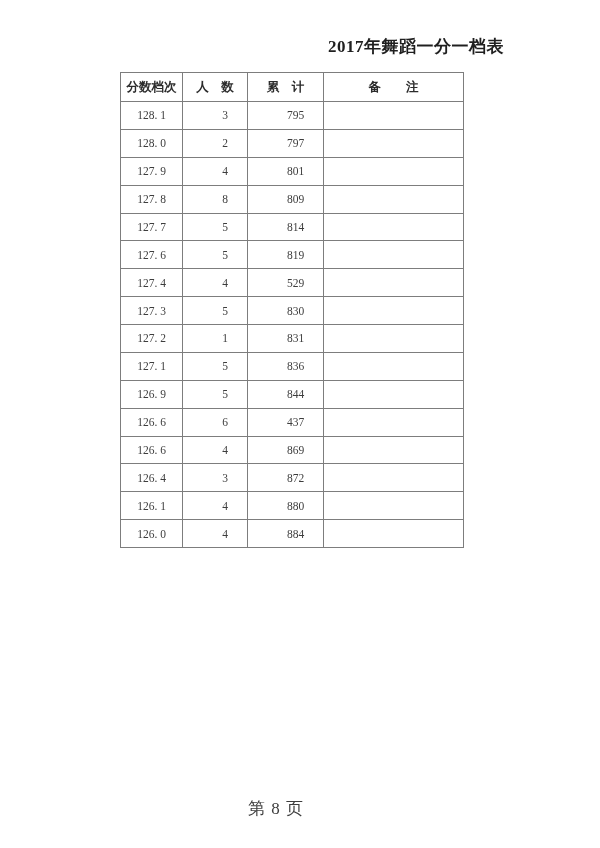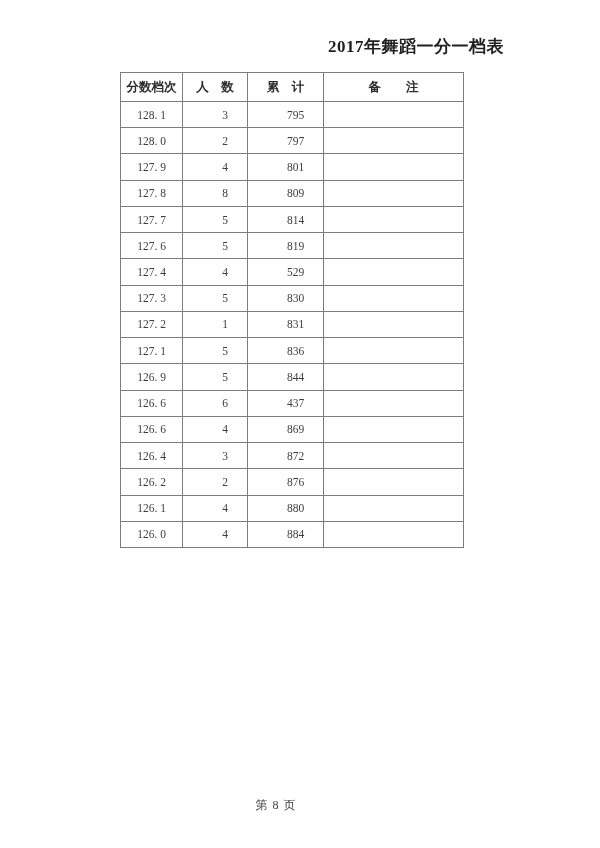--- a/index.html
+++ b/index.html
@@ -58,21 +58,21 @@
   col.w0 { width: 62px; }
   col.w1 { width: 65px; }
   col.w2 { width: 76px; }
   col.w3 { width: 140px; }
   .footer {
     position: absolute;
     top: 797px;
     left: 236px;
     width: 80px;
     text-align: center;
-    font-size: 12px;
+    font-size: 17px;
     color: #3d3d3d;
     letter-spacing: 1px;
   }
 </style>
 </head>
 <body>
 
 <div class="title">2017年舞蹈一分一档表</div>
 
 <table class="score-table">
@@ -169,26 +169,20 @@
         <td class="c2">869</td>
         <td class="c3"></td>
       </tr>
       <tr>
         <td class="c0">126. 4</td>
         <td class="c1">3</td>
         <td class="c2">872</td>
         <td class="c3"></td>
       </tr>
       <tr>
-        <td class="c0">126. 2</td>
-        <td class="c1">2</td>
-        <td class="c2">876</td>
-        <td class="c3"></td>
-      </tr>
-      <tr>
         <td class="c0">126. 1</td>
         <td class="c1">4</td>
         <td class="c2">880</td>
         <td class="c3"></td>
       </tr>
       <tr>
         <td class="c0">126. 0</td>
         <td class="c1">4</td>
         <td class="c2">884</td>
         <td class="c3"></td>

